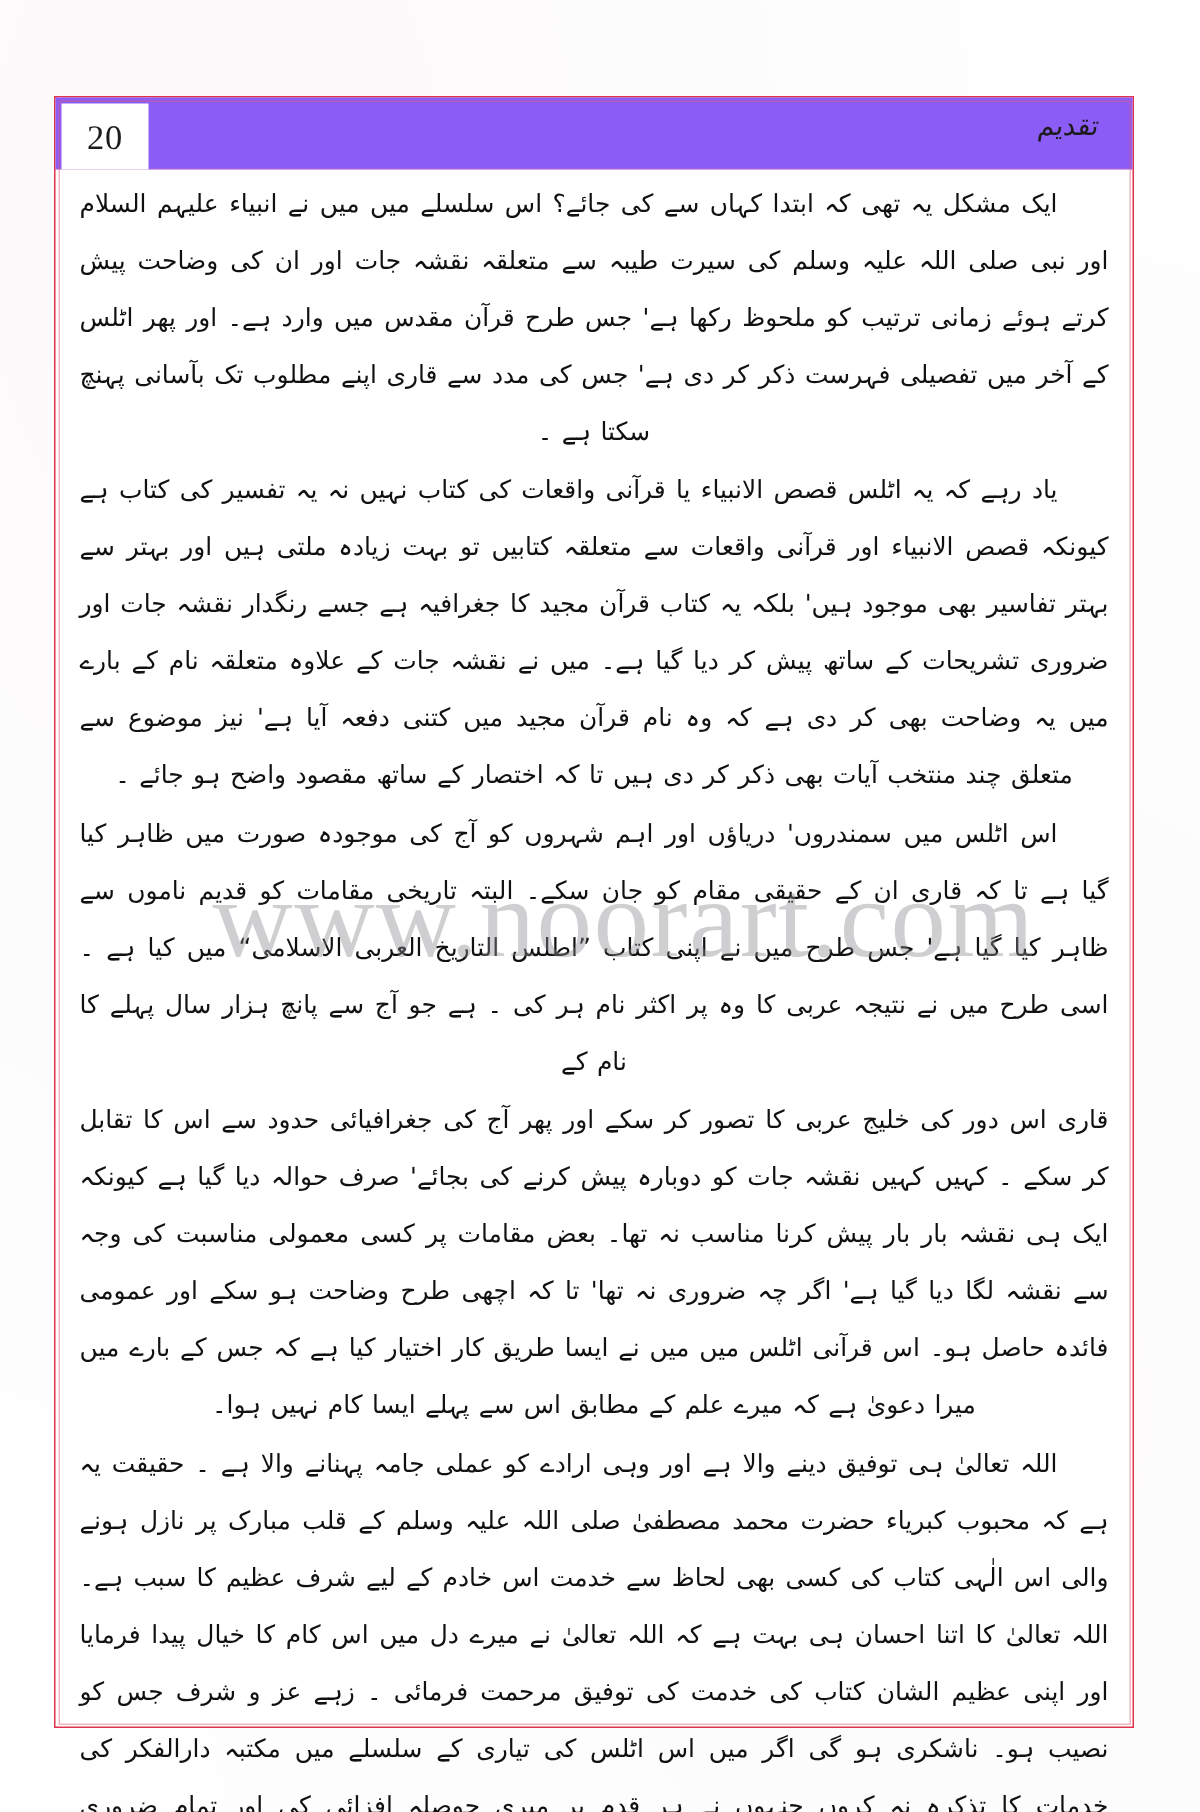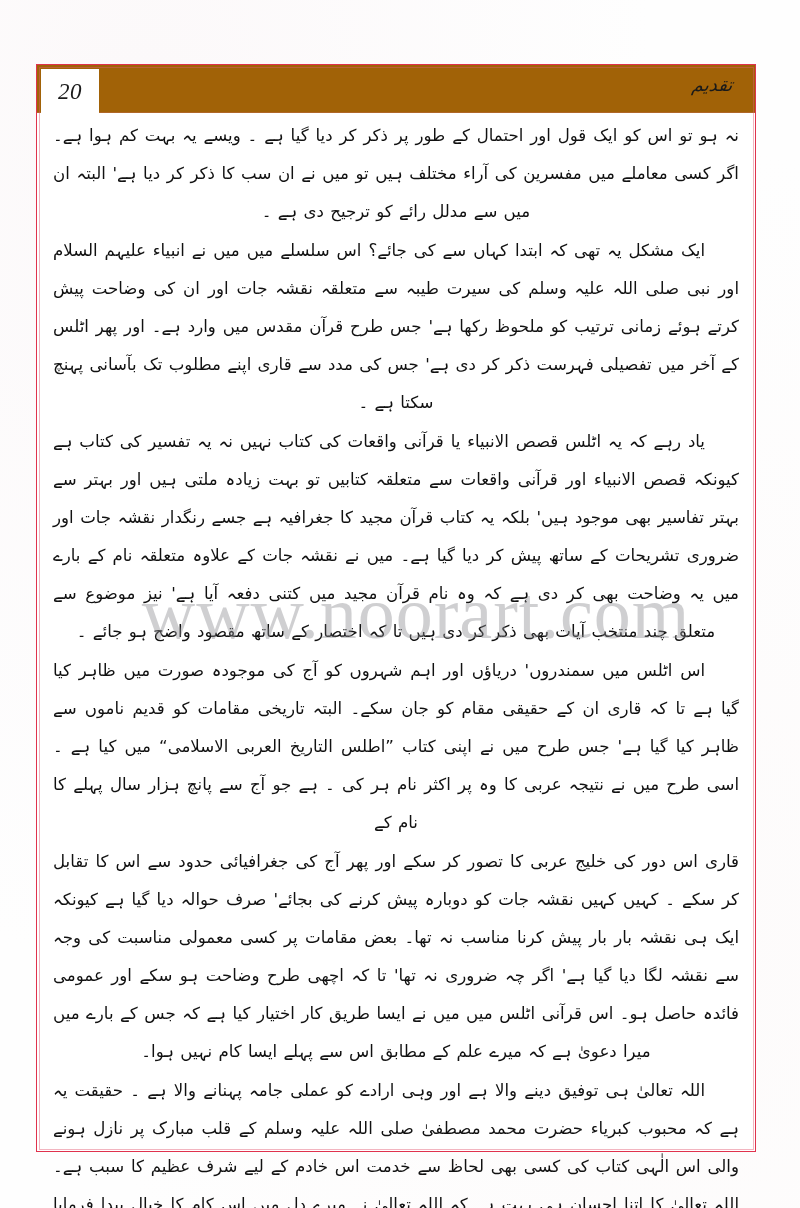--- a/index.html
+++ b/index.html
@@ -171,29 +171,28 @@
   }
 </style>
 </head>
 <body>
 
 <div id="page-sheet" style="background: rgb(254, 254, 254);">
   <div id="paper-grain"></div>
 
   <div id="page-frame" style="border-color: rgb(224, 50, 77);">
 
-    <div id="header-band" style="background: #a16207; font-style: italic;">
+    <div id="header-band" style="background: #8b5cf6;">
       <div id="page-number-box">
         <span class="num">20</span>
       </div>
       <div id="header-title">تقدیم</div>
     </div>
 
     <div id="body-text">
-      <p class="para">نہ ہو تو اس کو ایک قول اور احتمال کے طور پر ذکر کر دیا گیا ہے ۔ ویسے یہ بہت کم ہوا ہے۔ اگر کسی معاملے میں مفسرین کی آراء مختلف ہیں تو میں نے ان سب کا ذکر کر دیا ہے' البتہ ان میں سے مدلل رائے کو ترجیح دی ہے ۔</p>
       <p class="para indent">ایک مشکل یہ تھی کہ ابتدا کہاں سے کی جائے؟ اس سلسلے میں میں نے انبیاء علیہم السلام اور نبی صلی اللہ علیہ وسلم کی سیرت طیبہ سے متعلقہ نقشہ جات اور ان کی وضاحت پیش کرتے ہوئے زمانی ترتیب کو ملحوظ رکھا ہے' جس طرح قرآن مقدس میں وارد ہے۔ اور پھر اٹلس کے آخر میں تفصیلی فہرست ذکر کر دی ہے' جس کی مدد سے قاری اپنے مطلوب تک بآسانی پہنچ سکتا ہے ۔</p>
       <p class="para indent">یاد رہے کہ یہ اٹلس قصص الانبیاء یا قرآنی واقعات کی کتاب نہیں نہ یہ تفسیر کی کتاب ہے کیونکہ قصص الانبیاء اور قرآنی واقعات سے متعلقہ کتابیں تو بہت زیادہ ملتی ہیں اور بہتر سے بہتر تفاسیر بھی موجود ہیں' بلکہ یہ کتاب قرآن مجید کا جغرافیہ ہے جسے رنگدار نقشہ جات اور ضروری تشریحات کے ساتھ پیش کر دیا گیا ہے۔ میں نے نقشہ جات کے علاوہ متعلقہ نام کے بارے میں یہ وضاحت بھی کر دی ہے کہ وہ نام قرآن مجید میں کتنی دفعہ آیا ہے' نیز موضوع سے متعلق چند منتخب آیات بھی ذکر کر دی ہیں تا کہ اختصار کے ساتھ مقصود واضح ہو جائے ۔</p>
       <p class="para indent">اس اٹلس میں سمندروں' دریاؤں اور اہم شہروں کو آج کی موجودہ صورت میں ظاہر کیا گیا ہے تا کہ قاری ان کے حقیقی مقام کو جان سکے۔ البتہ تاریخی مقامات کو قدیم ناموں سے ظاہر کیا گیا ہے' جس طرح میں نے اپنی کتاب ”اطلس التاریخ العربی الاسلامی“ میں کیا ہے ۔ اسی طرح میں نے نتیجہ عربی کا وہ پر اکثر نام ہر کی ۔ ہے جو آج سے پانچ ہزار سال پہلے کا نام کے</p>
       <p class="para">قاری اس دور کی خلیج عربی کا تصور کر سکے اور پھر آج کی جغرافیائی حدود سے اس کا تقابل کر سکے ۔ کہیں کہیں نقشہ جات کو دوبارہ پیش کرنے کی بجائے' صرف حوالہ دیا گیا ہے کیونکہ ایک ہی نقشہ بار بار پیش کرنا مناسب نہ تھا۔ بعض مقامات پر کسی معمولی مناسبت کی وجہ سے نقشہ لگا دیا گیا ہے' اگر چہ ضروری نہ تھا' تا کہ اچھی طرح وضاحت ہو سکے اور عمومی فائدہ حاصل ہو۔ اس قرآنی اٹلس میں میں نے ایسا طریق کار اختیار کیا ہے کہ جس کے بارے میں میرا دعویٰ ہے کہ میرے علم کے مطابق اس سے پہلے ایسا کام نہیں ہوا۔</p>
       <p class="para indent last-right">اللہ تعالیٰ ہی توفیق دینے والا ہے اور وہی ارادے کو عملی جامہ پہنانے والا ہے ۔ حقیقت یہ ہے کہ محبوب کبریاء حضرت محمد مصطفیٰ صلی اللہ علیہ وسلم کے قلب مبارک پر نازل ہونے والی اس الٰہی کتاب کی کسی بھی لحاظ سے خدمت اس خادم کے لیے شرف عظیم کا سبب ہے۔ اللہ تعالیٰ کا اتنا احسان ہی بہت ہے کہ اللہ تعالیٰ نے میرے دل میں اس کام کا خیال پیدا فرمایا اور اپنی عظیم الشان کتاب کی خدمت کی توفیق مرحمت فرمائی ۔ زہے عز و شرف جس کو نصیب ہو۔ ناشکری ہو گی اگر میں اس اٹلس کی تیاری کے سلسلے میں مکتبہ دارالفکر کی خدمات کا تذکرہ نہ کروں جنہوں نے ہر قدم پر میری حوصلہ افزائی کی اور تمام ضروری سہولیات بہم پہنچائیں اور اس کام کی نگرانی کی تا کہ یہ کتاب بھی اس مکتبہ کی دوسری کتب کی طرح بہترین انداز میں شائع ہو .</p>
     </div>
 
 
   </div>
 

